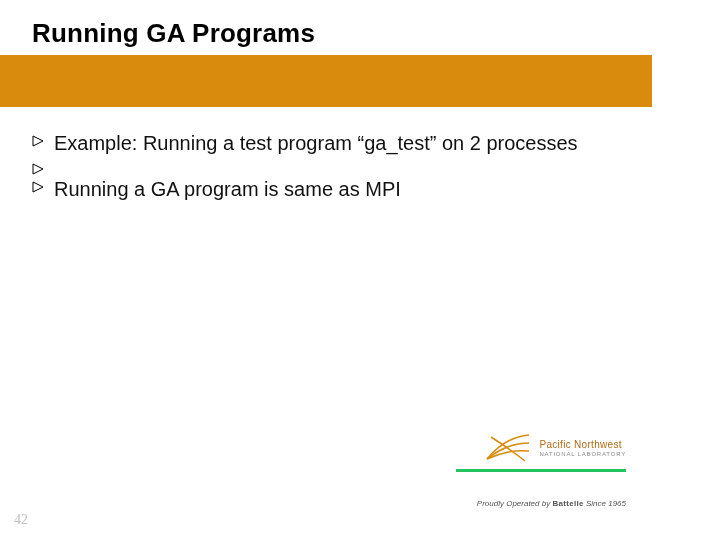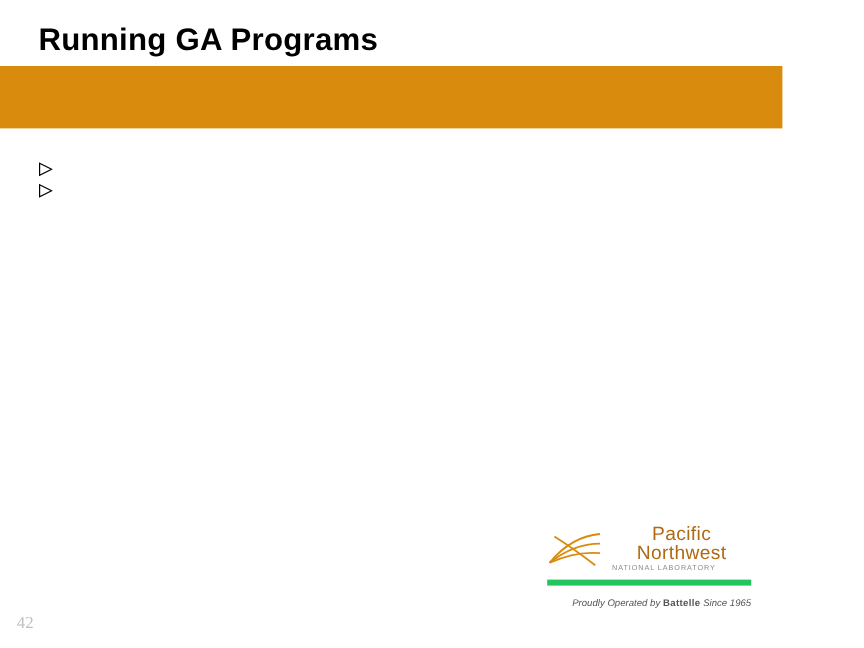--- a/index.html
+++ b/index.html
@@ -11,54 +11,63 @@
   .body-area { padding: 24px 40px 0 32px; }
   .bullet-row { display: flex; align-items: flex-start; margin-bottom: 2px; }
   .play-mark { flex: 0 0 auto; width: 14px; margin-top: 4px; margin-right: 8px; }
   .play-mark svg { display: block; }
   .bullet-text { font-size: 20px; line-height: 1.28; color: #111; max-width: 560px; }
   .slide-number { position: absolute; left: 14px; bottom: 12px; font-size: 14px; color: #bfbfbf; font-family: Liberation Serif, serif; }
   .logo-block { position: absolute; right: 26px; bottom: 30px; width: 170px; text-align: right; }
   .pnnl-mark { display: flex; align-items: center; justify-content: flex-end; gap: 8px; margin-bottom: 6px; }
   .pnnl-glyph { width: 46px; height: 30px; }
   .pnnl-text { text-align: left; line-height: 1; }
-  .pnnl-name { font-size: 16px; color: #b06a13; letter-spacing: 0.3px; text-align: center; }
+  .pnnl-name { font-size: 10px; color: #b06a13; letter-spacing: 0.3px; }
   .pnnl-sub { font-size: 6px; color: #8a8a8a; letter-spacing: 0.8px; margin-top: 1px; }
-  .tagline-wrap { border-top: 5px solid #22c55e; padding-top: 4px; }
+  .tagline-wrap { border-top: 3px solid #22c55e; padding-top: 20px; }
   .tagline { font-size: 8px; color: #555; font-style: italic; }
   .tagline .battelle { font-weight: 700; font-style: normal; letter-spacing: 0.3px; }
 </style>
 </head>
 <body>
 
 <div class="slide">
 
   <div class="title-area">
     <h1 class="title">Running GA Programs</h1>
   </div>
 
   <div class="orange-bar"></div>
 
   <div class="body-area">
 
+    <div class="bullet-row">
+      <span class="play-mark">
+        <svg viewBox="0 0 12 12" width="12" height="12">
+            <polygon points="1,1 11,6 1,11" fill="none" stroke="#000" stroke-width="1"></polygon>
+          </svg>
+      </span>
+      <div class="bullet-text">Example: Running a test program “ga_test” on 2 processes</div>
+    </div>
 
     <div class="bullet-row">
       <span class="play-mark">
         <svg viewBox="0 0 12 12" width="12" height="12">
             <polygon points="1,1 11,6 1,11" fill="none" stroke="#000" stroke-width="1"></polygon>
           </svg>
       </span>
     </div>
 
     <div class="bullet-row">
       <span class="play-mark">
         <svg viewBox="0 0 12 12" width="12" height="12">
             <polygon points="1,1 11,6 1,11" fill="none" stroke="#000" stroke-width="1"></polygon>
           </svg>
       </span>
+      <div class="bullet-text">Running a GA program is same as MPI</div>
     </div>
 
   </div>
 
   <div class="slide-number">42</div>
 
   <div class="logo-block">
     <div class="pnnl-mark">
       <span class="pnnl-glyph">
         <svg viewBox="0 0 46 30" width="46" height="30">

